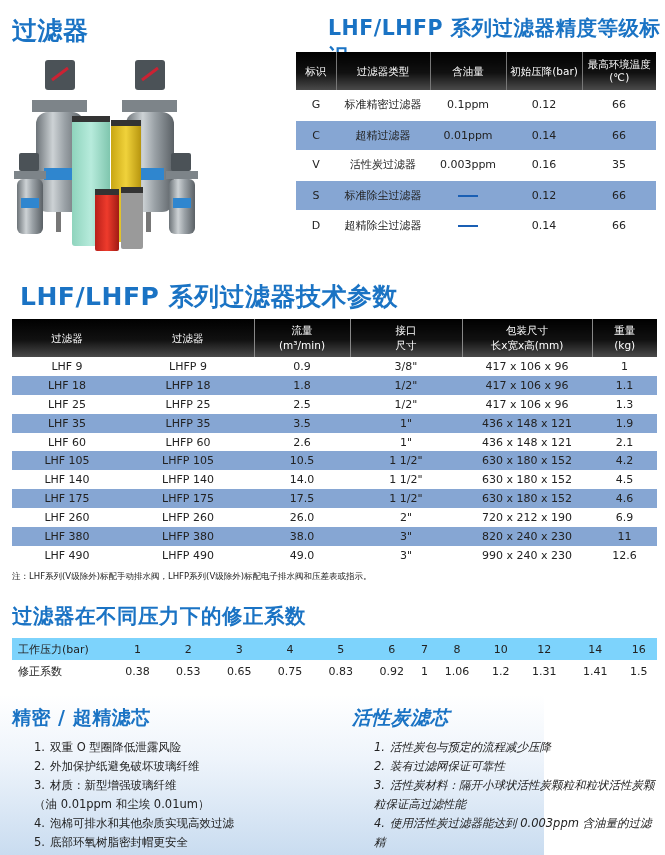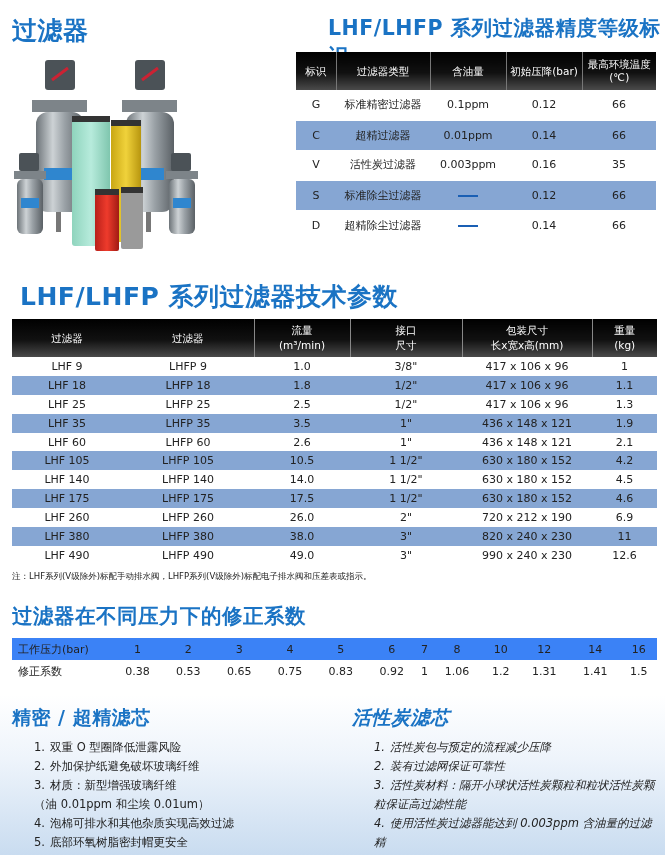--- a/index.html
+++ b/index.html
@@ -30,24 +30,24 @@
   #spec-table td { height: 18.9px; text-align: center; font-size: 11px; color: #222; }
   #spec-table tr.alt td { background: #86a6d3; }
 
   #note { position: absolute; left: 12px; top: 571px; font-size: 8.5px; color: #222; }
 
   
   #corr-title { position: absolute; left: 12px; top: 602px; font-size: 20.5px; }
   #corr-table { position: absolute; left: 12px; top: 638px; width: 645px; border-collapse: collapse; font-size: 11px; }
   #corr-table td { height: 22px; text-align: center; color: #222; }
   #corr-table td.lbl { text-align: left; padding-left: 6px; width: 100px; }
-  #corr-table tr.hdr td { background: #3b82f6; margin-top: 44px; }
-
-  
-  #bottom { position: absolute; left: 0; top: 695px; width: 665px; height: 160px; background: linear-gradient(#ffffff 0%, #eef4fb 40%, #c9dcf0 100%); }
+  #corr-table tr.hdr td { background: #7dd3fc; margin-top: 44px; }
+
+  
+  #bottom { position: absolute; left: 0; top: 695px; width: 544px; height: 160px; background: linear-gradient(#ffffff 0%, #eef4fb 40%, #c9dcf0 100%); }
   .panel { position: absolute; top: 10px; }
   .panel h2 { font-size: 19px; margin-bottom: 7px; }
   .panel ol { list-style: none; font-size: 11.5px; color: #222; line-height: 19px; margin-left: 22px; }
   .panel li { padding-left: 0; }
   #panel-left { left: 12px; width: 320px; }
   #panel-right { left: 352px; width: 310px; font-style: italic; }
   .num { display: inline-block; width: 16px; }
   .indent2 { padding-left: 56px; }
   .indent1 { padding-left: 16px; }
 </style>
@@ -174,21 +174,21 @@
       <th style="width:96px"><span>流量</span><br><span>(m³/min)</span></th>
       <th style="width:112px"><span>接口</span><br><span>尺寸</span></th>
       <th style="width:130px"><span>包装尺寸</span><br><span>长x宽x高(mm)</span></th>
       <th><span>重量</span><br><span>(kg)</span></th>
     </tr>
   </thead>
   <tbody id="spec-body">
       <tr>
         <td>LHF 9</td>
         <td>LHFP 9</td>
-        <td>1.0</td>
+        <td>0.9</td>
         <td>3/8"</td>
         <td>417 x 106 x 96</td>
         <td>1</td>
       </tr>
       <tr class="alt">
         <td>LHF 18</td>
         <td>LHFP 18</td>
         <td>1.8</td>
         <td>1/2"</td>
         <td>417 x 106 x 96</td>

